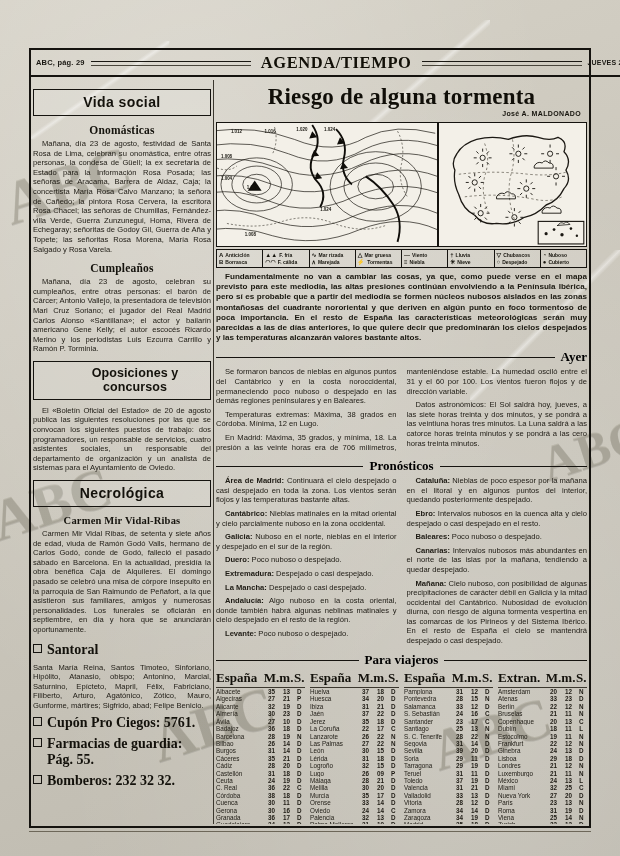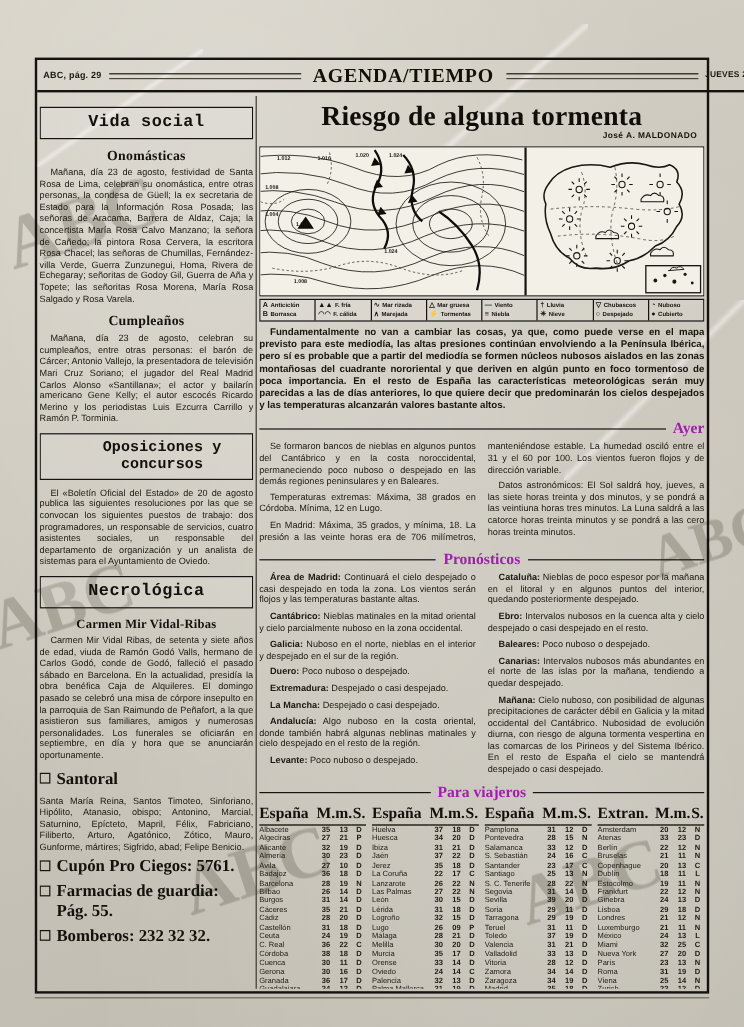--- a/index.html
+++ b/index.html
@@ -48,21 +48,21 @@
     overflow:hidden;
   }
   .vsep{
     position:absolute;left:213px;top:80px;width:0;height:744px;
     border-left:1px solid #3b372e;
   }
 
   
   .boxhead{
     border:1.6px solid #15130f;text-align:center;
-    font-family:Liberation Mono, monospace;font-weight:bold;
+    font-family:Liberation Sans, sans-serif;font-weight:bold;
     color:#13110b;margin:7px 0 6px 0;padding:4px 2px 5px 2px;
     background:rgba(255,255,255,.10);
   }
   .boxhead.t1{font-size:14px;letter-spacing:.4px;}
   .boxhead.t2{font-size:12.5px;letter-spacing:.1px;padding-left:28px;}
   .subhead{
     text-align:center;font-family:"Liberation Serif", serif;font-weight:bold;
     font-size:11.5px;color:#15130d;margin:8px 0 3px 0;letter-spacing:.2px;
   }
   .subhead.sm{font-size:10.5px;}
@@ -114,21 +114,21 @@
   .lgrow{display:flex;align-items:center;gap:2px;font-size:5px;font-weight:bold;color:#16140d;line-height:6.5px;white-space:nowrap;}
   .lgsym{font-size:6px;line-height:6px;}
 
   
   .two{column-count:2;column-gap:10px;}
   .rulehead{
     display:flex;align-items:center;gap:6px;margin:6px 0 2px 0;
   }
   .rulehead .ln{flex:1;height:0;border-top:1.4px solid #15130f;}
   .rulehead .tx{
-    font-family:"Liberation Serif", serif;font-weight:bold;font-size:13px;color:#a21caf;
+    font-family:"Liberation Serif", serif;font-weight:bold;font-size:13px;color:#000000;
     white-space:nowrap;
   }
   .rulehead.right .tx{order:2;}
   .rulehead.right .ln{order:1;}
 
   .lead{font-size:8.1px;line-height:10.2px;font-weight:bold;text-align:justify;color:#19170f;text-indent:9px;margin:0 0 4px 0;}
   .b{font-weight:bold;}
 
   
   .tvwrap{display:flex;gap:5px;margin-top:2px;}

